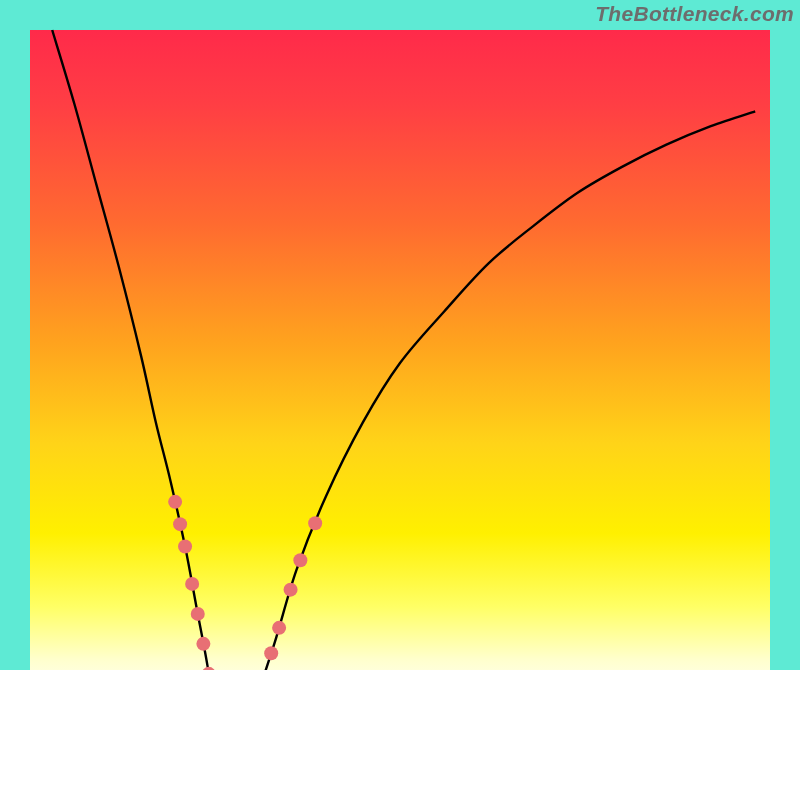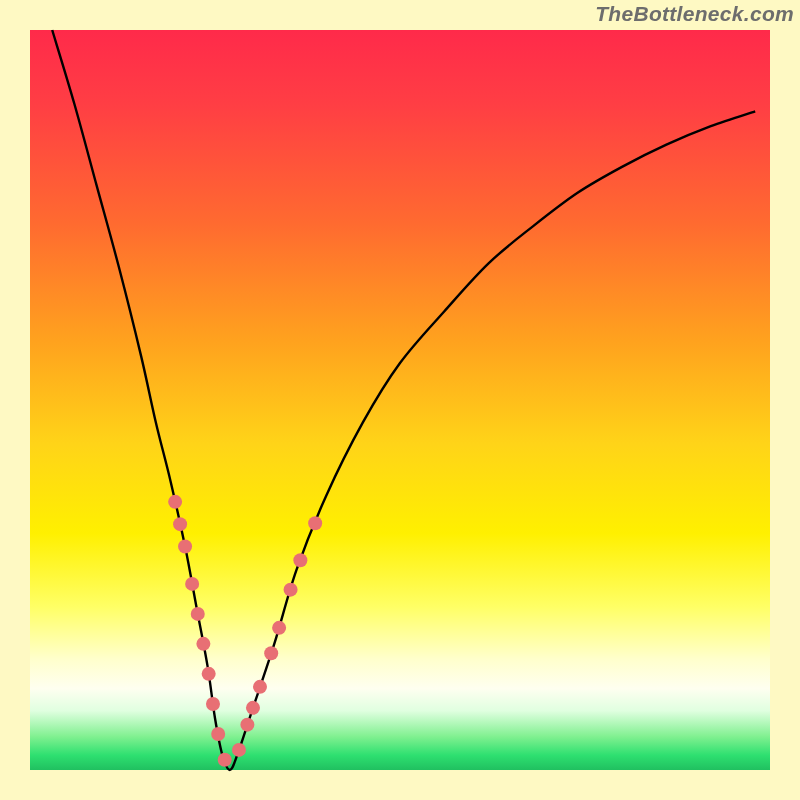--- a/index.html
+++ b/index.html
@@ -1,16 +1,16 @@
 <!DOCTYPE html>
 <html><head>
 <meta charset="utf-8">
 <style>
 html,body{margin:0;padding:0}
-.wrap{width:800px;height:800px;position:relative;background:#fef9c3;overflow:hidden}
+.wrap{width:800px;height:670px;position:relative;background:#5eead4;overflow:hidden}
 .plot{position:absolute;left:30px;top:30px;width:740px;height:740px;
   background:linear-gradient(to bottom,
     #ff2a4a 0%, #ff3e44 10%, #ff6a30 26%, #ffa21e 42%,
     #ffd418 56%, #fff000 68%, #ffff66 78%, #ffffcc 85%,
     #fefff0 89%, #e0ffe0 92%, #80f090 95.5%, #2ee070 98%, #20c060 100%)}
 .watermark{position:absolute;right:6px;top:2px;font:italic 600 21px Arial,Helvetica,sans-serif;color:#6d6d6d;letter-spacing:.3px}
 svg{position:absolute;left:0;top:0}
 </style>
 </head>
 <body>

